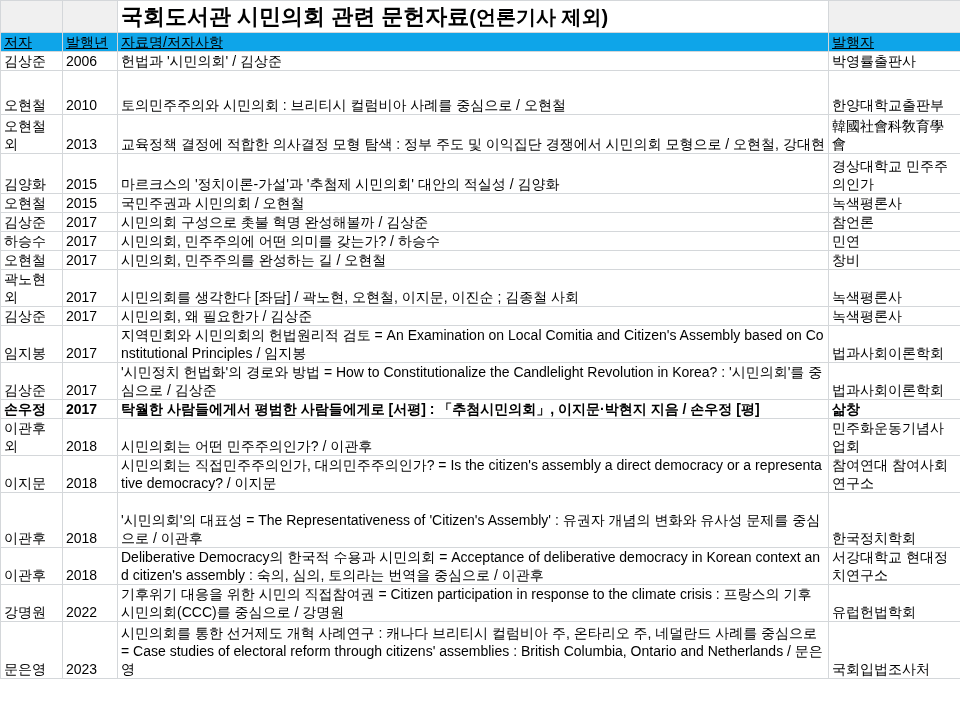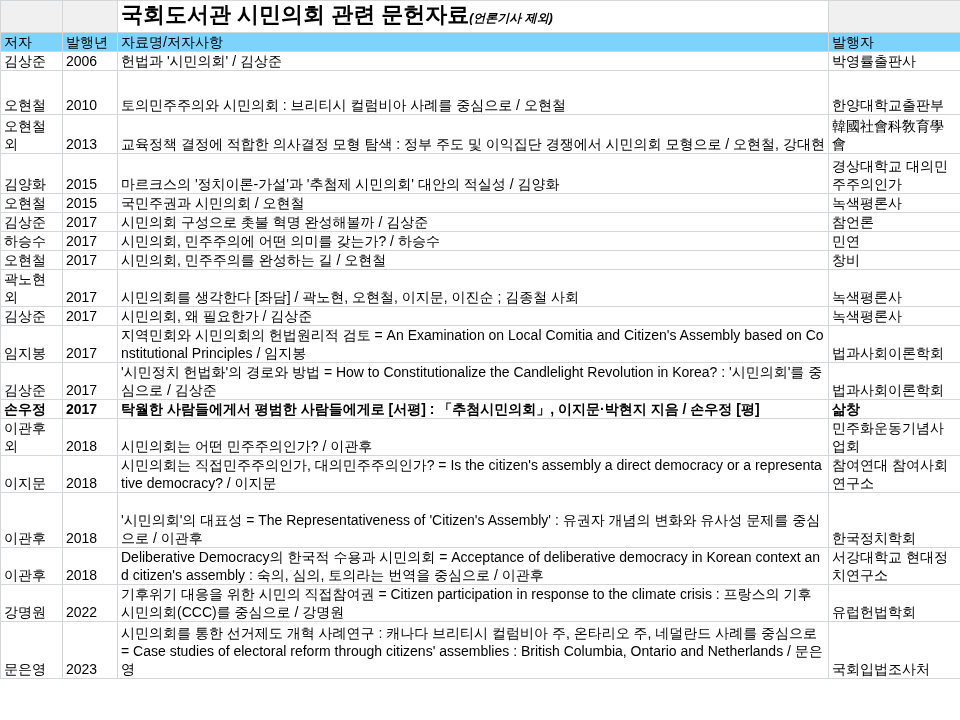--- a/index.html
+++ b/index.html
@@ -26,22 +26,22 @@
   .title-row td{height:31px;}
   .title-row .fill{background:#f0f0f0;}
   .title-cell{
     font-weight:bold;
     font-size:22px;
     line-height:28px;
     vertical-align:middle;
     white-space:nowrap;
     overflow:visible;
   }
-  .t-paren{font-size:12px;font-style:italic;}
-  .header-row td{height:18px;background:#7dd3fc;}
+  .t-paren{font-size:20px;}
+  .header-row td{height:18px;background:#0ea5e9;text-decoration:underline;}
 </style>
 </head>
 <body>
 
 <table>
   <colgroup>
     <col style="width:62px">
     <col style="width:55px">
     <col style="width:711px">
     <col style="width:132px">
@@ -74,21 +74,21 @@
       <tr style="height: 39px;">
     <td class="c-author">오현철 외</td>
     <td class="c-year">2013</td>
     <td class="c-title">교육정책 결정에 적합한 의사결정 모형 탐색 : 정부 주도 및 이익집단 경쟁에서 시민의회 모형으로 / 오현철, 강대현</td>
     <td class="c-publisher">韓國社會科敎育學會</td>
   </tr>
       <tr style="height: 40px;">
     <td class="c-author">김양화</td>
     <td class="c-year">2015</td>
     <td class="c-title">마르크스의 '정치이론-가설'과 '추첨제 시민의회' 대안의 적실성 / 김양화</td>
-    <td class="c-publisher">경상대학교 대의민주주의인가</td>
+    <td class="c-publisher">경상대학교 민주주의인가</td>
   </tr>
       <tr style="height: 19px;">
     <td class="c-author">오현철</td>
     <td class="c-year">2015</td>
     <td class="c-title">국민주권과 시민의회 / 오현철</td>
     <td class="c-publisher">녹색평론사</td>
   </tr>
       <tr style="height: 18px;">
     <td class="c-author">김상준</td>
     <td class="c-year">2017</td>

